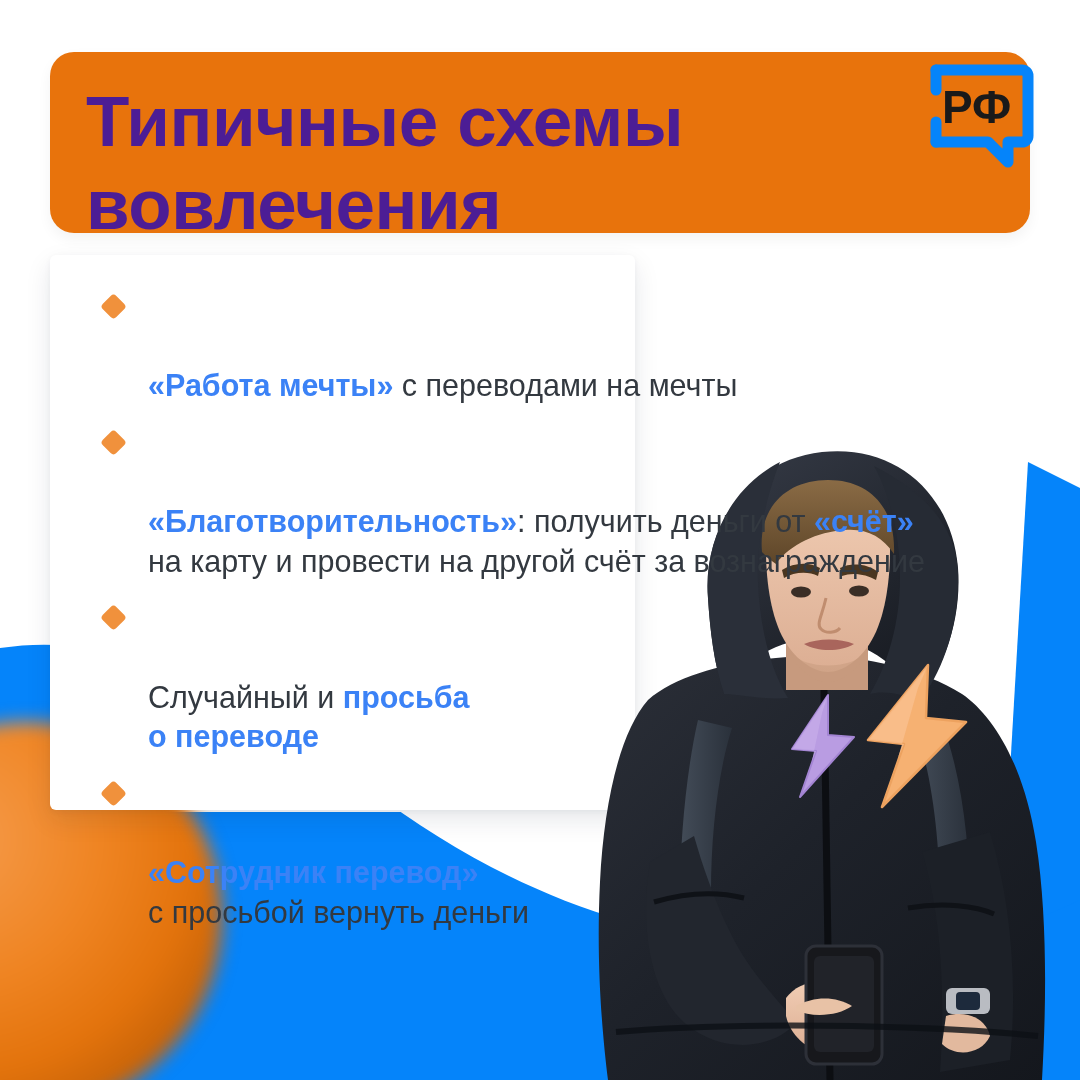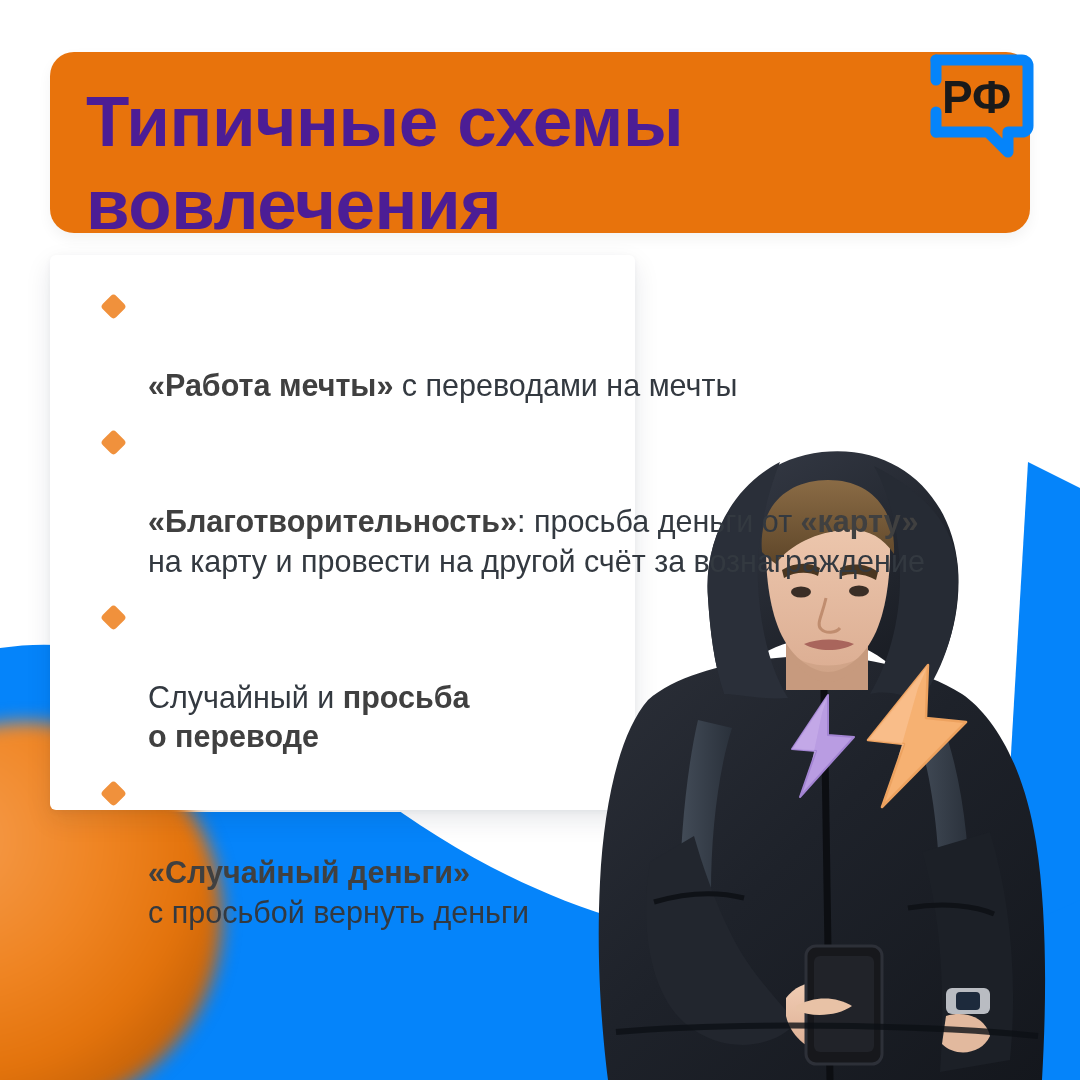--- a/index.html
+++ b/index.html
@@ -61,21 +61,21 @@
     font-weight: bold;
     line-height: 1.17;
     letter-spacing: -0.4px;
     white-space: pre-line;
   }
 
   
   .logo {
     position: absolute;
     left: 922px;
-    top: 50px;
+    top: 60px;
     width: 116px;
     height: 116px;
     z-index: 9;
   }
 
   
   .card {
     position: absolute;
     left: 50px;
     top: 255px;
@@ -108,21 +108,21 @@
   .diamond-icon {
     position: absolute;
     left: 2px;
     top: 10px;
     width: 19px;
     height: 19px;
     background: #f0913c;
     transform: rotate(45deg);
     border-radius: 4px;
   }
-  .bullet-item b { font-weight: bold; color: #404040; }
+  .bullet-item b { font-weight: bold; color: #3b82f6; }
 
   
   .photo {
     position: absolute;
     left: 590px;
     top: 432px;
     width: 470px;
     height: 648px;
     z-index: 8;
   }
@@ -171,30 +171,30 @@
 
   <div class="card"></div>
 
   <ul class="bullet-list" style="position:absolute; left:102px; top:287px; width:880px; z-index:10;">
     <li class="bullet-item" style="width:800px;">
       <span class="diamond-icon"></span>
       <span><b>«Работа мечты»</b><span> с переводами на мечты</span></span>
     </li>
     <li class="bullet-item" style="width:800px;">
       <span class="diamond-icon"></span>
-      <span><b>«Благотворительность»</b><span>: просьба деньги от </span><b>«карту»</b><span> на карту и провести на другой счёт за вознаграждение</span></span>
+      <span><b>«Благотворительность»</b><span>: получить деньги от </span><b>«счёт»</b><span> на карту и провести на другой счёт за вознаграждение</span></span>
     </li>
     <li class="bullet-item" style="width:620px;">
       <span class="diamond-icon"></span>
       <span><span>Случайный и </span><b>просьба
 о переводе</b></span>
     </li>
     <li class="bullet-item" style="width:620px;">
       <span class="diamond-icon"></span>
-      <span><b>«Случайный деньги»
+      <span><b>«Сотрудник перевод»
 </b><span>с просьбой вернуть деньги</span></span>
     </li>
   </ul>
 
   <div class="photo">
     <svg viewBox="0 0 470 648">
       <defs>
         <linearGradient id="jacket" x1="0" y1="0" x2="1" y2="1">
           <stop offset="0%" stop-color="#2b2f38"></stop>
           <stop offset="45%" stop-color="#1e222a"></stop>

